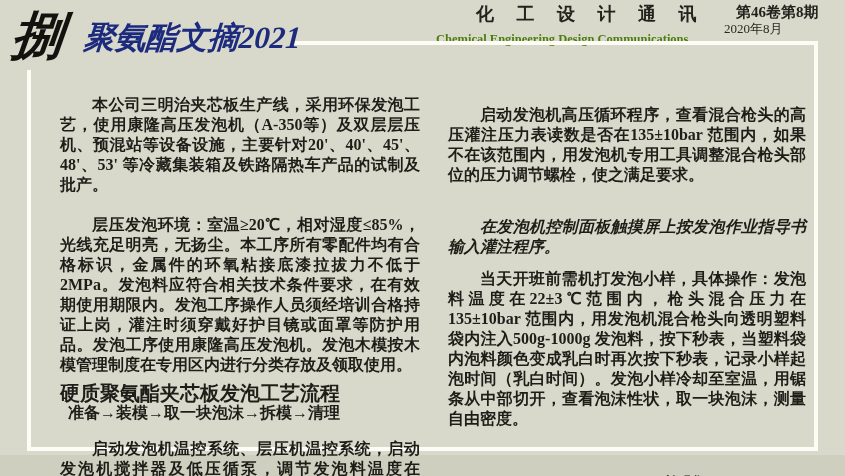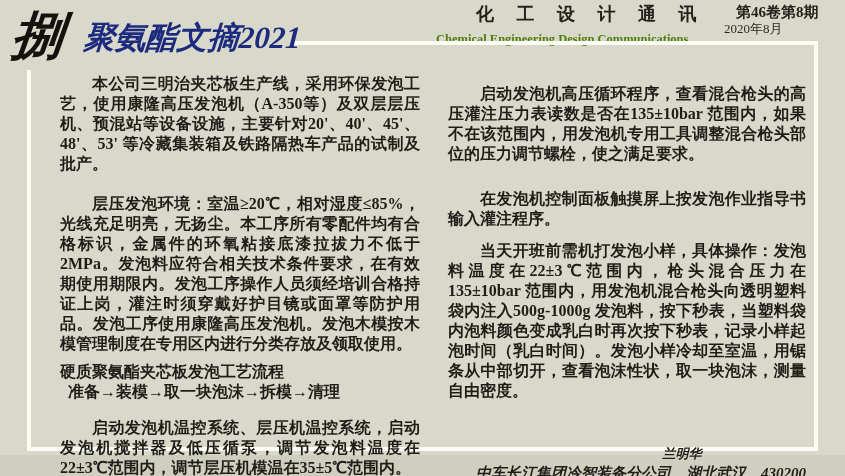--- a/index.html
+++ b/index.html
@@ -40,44 +40,44 @@
   }
 
   
   .frame {
     position: absolute; left: 27px; top: 41px;
     width: 791px; height: 410px;
     border: 4px solid #fdfdf6;
   }
   .columns {
     display: flex;
-    padding: 29px 8px 0 29px;
+    padding: 50px 8px 0 29px;
     gap: 28px;
     height: 100%;
     border-radius: 8px;
   }
   .col { width: 360px; }
   .col-right { width: 358px; }
 
   .body-text {
     font-size: 16px; line-height: 20px;
     font-weight: 700;
     text-align: justify;
     color: #1e1d18;
   }
   .indent { text-indent: 2em; }
 
   .p-l2 { margin-top: 20px; }
   .process { margin-top: 8px; }
-  .process-heading { font-weight: 700; font-size: 16px; line-height: 20px; font-family: Liberation Serif, serif; }
+  .process-heading { font-weight: 700; font-size: 20px; line-height: 20px; font-family: Liberation Serif, serif; }
   .process-steps  { font-weight: 700; font-size: 16px; line-height: 20px; padding-left: 8px; }
   .p-l3 { margin-top: 16px; }
 
   .p-r1 { margin-top: 10px; }
-  .p-r2 { margin-top: 25px; }
+  .p-r2 { margin-top: 32px; font-style: italic; }
   .p-r3 { margin-top: 12px; }
 
   .signature { margin-top: 44px; }
   .author {
     text-align: center; margin-left: 110px;
     font-size: 13px; font-weight: 700; line-height: 17px;
     font-style: italic;
   }
   .affiliation {
     text-align: right;

